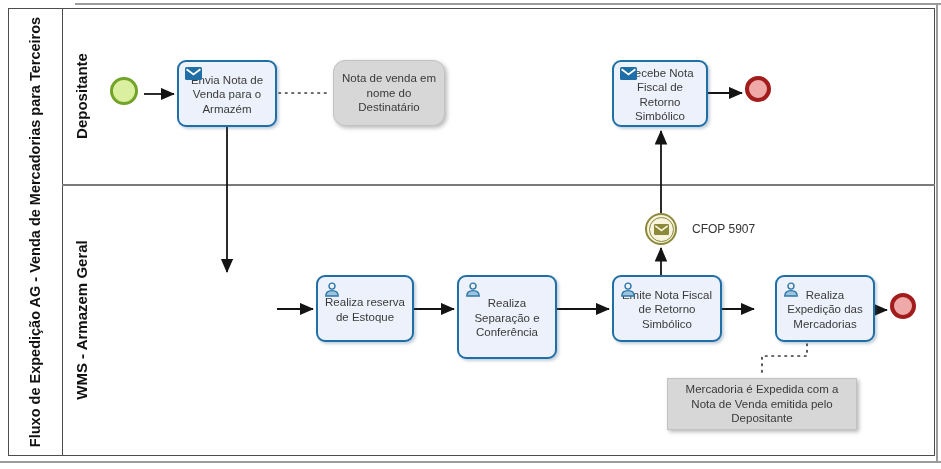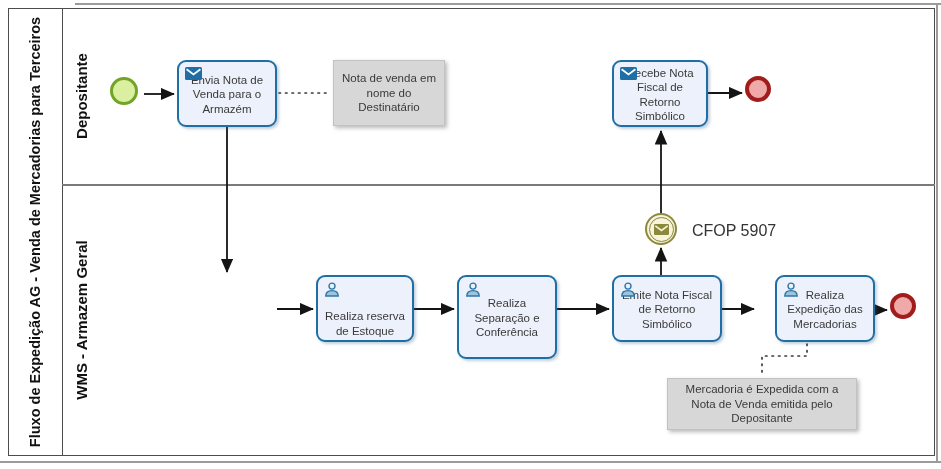--- a/index.html
+++ b/index.html
@@ -32,21 +32,21 @@
   .start-event { width:28px; height:28px; border:3px solid #72A428; background:#DBEFA0; }
   .end-event { width:26px; height:26px; border:4px solid #A21C1C; background:#F0A9A9; }
   .inter-event {
     width:32px; height:32px; border:2px solid #8C893B; background:#F7F3DC;
     display:flex; align-items:center; justify-content:center;
   }
   .inter-inner {
     width:25px; height:25px; border:1.5px solid #8C893B; border-radius:50%;
     display:flex; align-items:center; justify-content:center; background:#F7F3DC;
   }
-  .event-label { position:absolute; font-size:16px; color:#333; white-space:nowrap; }
+  .event-label { position:absolute; font-size:12px; color:#333; white-space:nowrap; }
   .annotation {
     position:absolute; background:#D7D7D7; border:1px solid #c2c2c2;
     display:flex; align-items:center; justify-content:center; text-align:center;
     font-size:11.5px; line-height:1.3; color:#3a3a3a; padding:4px 6px;
     box-shadow:2px 2px 4px rgba(0,0,0,.28);
   }
   svg.flows { position:absolute; left:0; top:0; pointer-events:none; }
 </style>
 </head>
 <body>
@@ -119,21 +119,21 @@
     <span class="icon">
       <svg width="17" height="13" viewBox="0 0 17 13">
           <rect width="17" height="13" rx="1.5" fill="#1F6FA6"></rect>
           <path d="M1.6,2.2 L8.5,7.4 L15.4,2.2" stroke="#fff" stroke-width="1.8" fill="none"></path>
         </svg>
     </span>
     <span>Recebe Nota Fiscal de Retorno Simbólico</span>
   </div>
 
 
-  <div class="task" style="left:316px;top:275px;width:98px;height:67px;align-items:flex-end;">
+  <div class="task" style="left:316px;top:275px;width:98px;height:67px;">
     <span class="icon">
       <svg width="16" height="15" viewBox="0 0 16 15">
           <circle cx="8" cy="4.1" r="3" fill="#EDF1FB" stroke="#2E77A9" stroke-width="1.4"></circle>
           <path d="M1.8,14 Q1.8,8.6 8,8.6 Q14.2,8.6 14.2,14 Z" fill="#9DC3DE" stroke="#2E77A9" stroke-width="1.4"></path>
         </svg>
     </span>
     <span>Realiza reserva de Estoque</span>
   </div>
 
   <div class="task" style="left:457px;top:275px;width:100px;height:84px;">
@@ -159,21 +159,21 @@
   <div class="task" style="left:775px;top:275px;width:100px;height:67px;">
     <span class="icon">
       <svg width="16" height="15" viewBox="0 0 16 15">
           <circle cx="8" cy="4.1" r="3" fill="#EDF1FB" stroke="#2E77A9" stroke-width="1.4"></circle>
           <path d="M1.8,14 Q1.8,8.6 8,8.6 Q14.2,8.6 14.2,14 Z" fill="#9DC3DE" stroke="#2E77A9" stroke-width="1.4"></path>
         </svg>
     </span>
     <span>Realiza Expedição das Mercadorias</span>
   </div>
 
-  <div class="annotation" style="left:333px;top:60px;width:112px;height:66px;">
+  <div class="annotation" style="left:333px;top:60px;width:112px;height:66px;border-radius:12px;">
     <span>Nota de venda em nome do Destinatário</span>
   </div>
 
   <div class="annotation" style="left:667px;top:378px;width:190px;height:52px;">
     <span>Mercadoria é Expedida com a Nota de Venda emitida pelo Depositante</span>
   </div>
 
 </div>
 
 </body></html>

